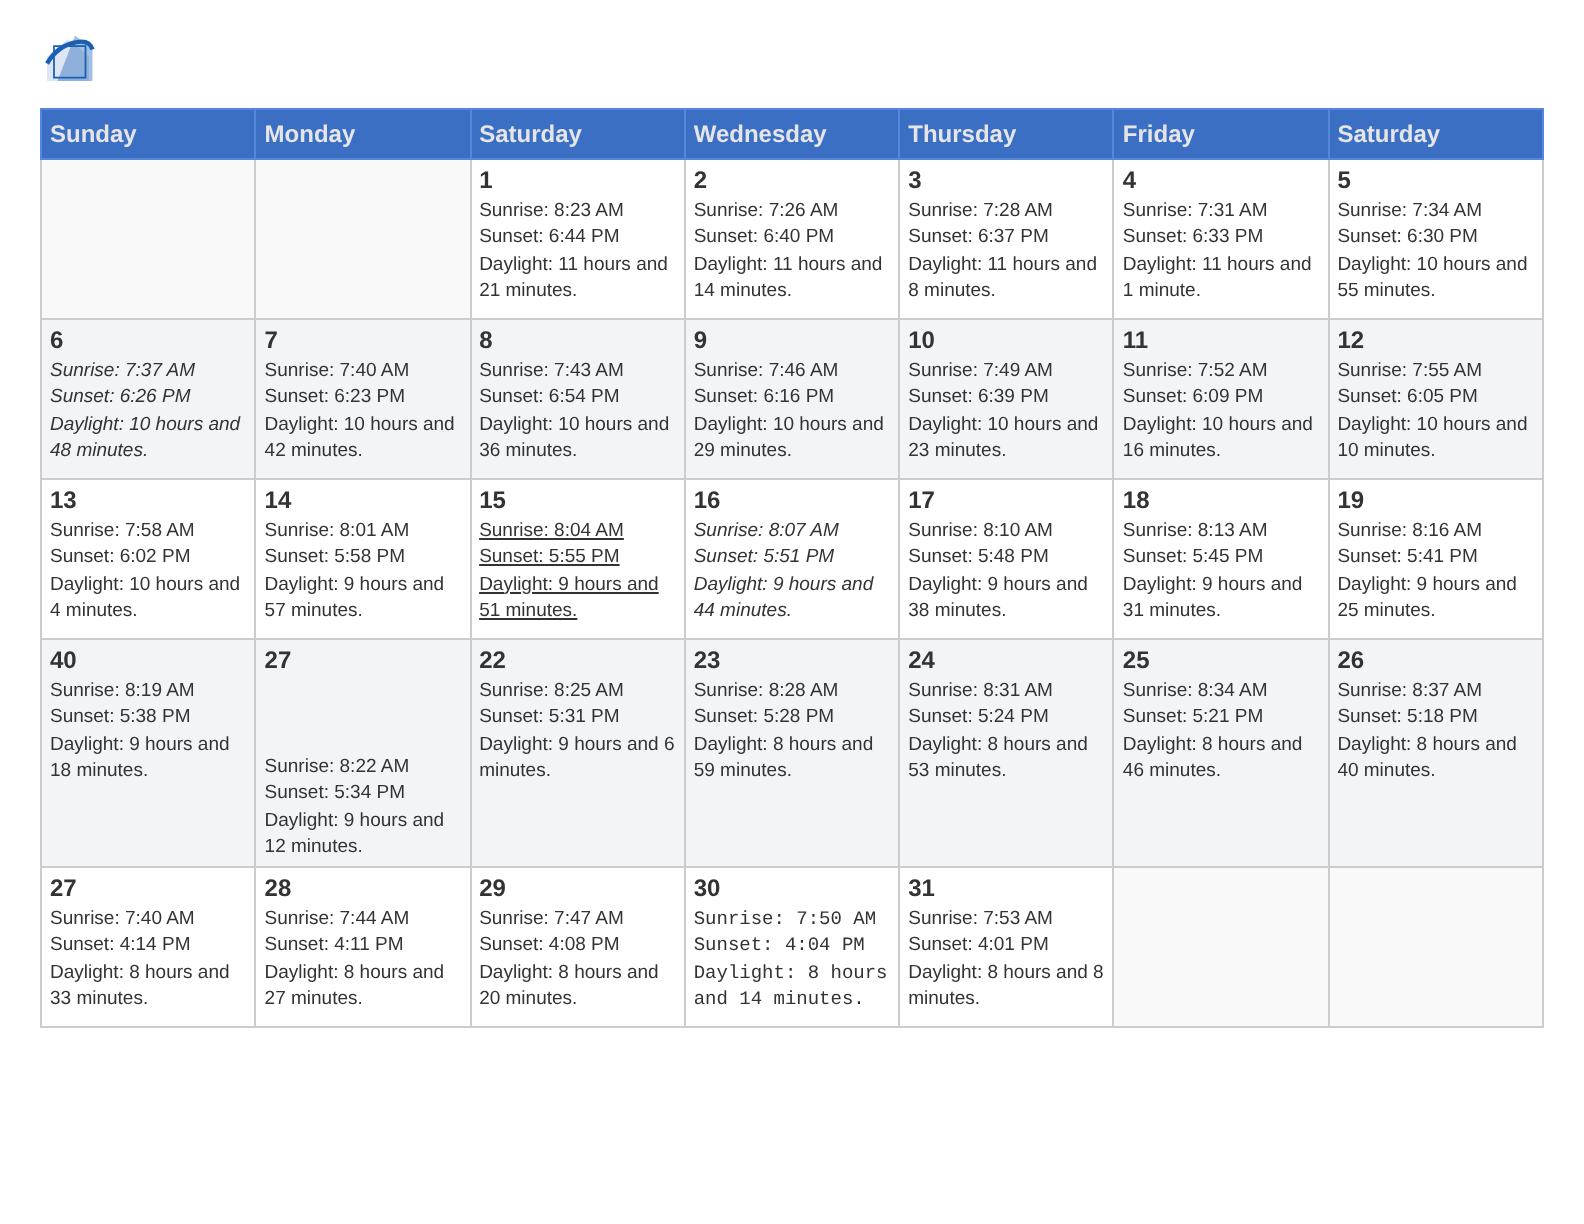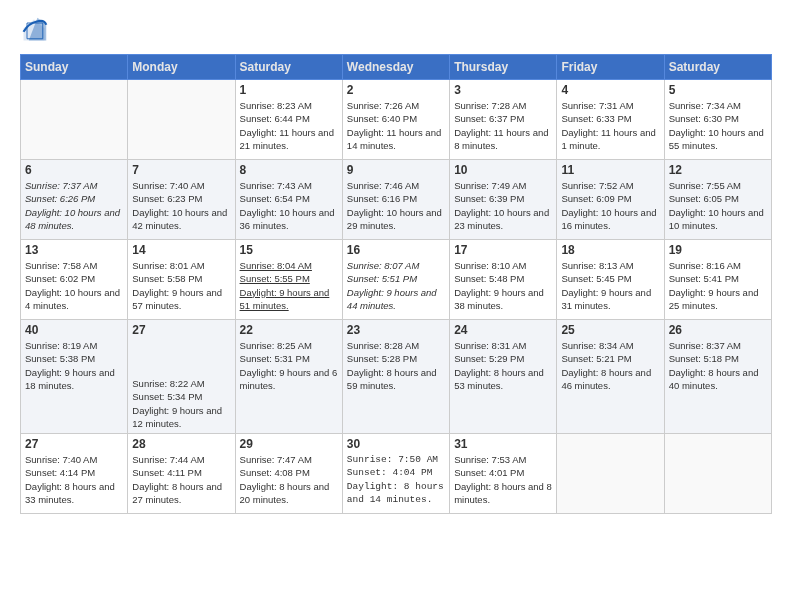--- a/index.html
+++ b/index.html
@@ -274,21 +274,21 @@
           </td>
           <td>
             <span class="day-number">23</span>
             <div class="cell-text" style="white-space: pre-line;">Sunrise: 8:28 AM
 Sunset: 5:28 PM
 Daylight: 8 hours and 59 minutes.</div>
           </td>
           <td>
             <span class="day-number">24</span>
             <div class="cell-text" style="white-space: pre-line;">Sunrise: 8:31 AM
-Sunset: 5:29 PM
+Sunset: 5:24 PM
 Daylight: 8 hours and 53 minutes.</div>
           </td>
           <td>
             <span class="day-number">25</span>
             <div class="cell-text" style="white-space: pre-line;">Sunrise: 8:34 AM
 Sunset: 5:21 PM
 Daylight: 8 hours and 46 minutes.</div>
           </td>
           <td>
             <span class="day-number">26</span>

